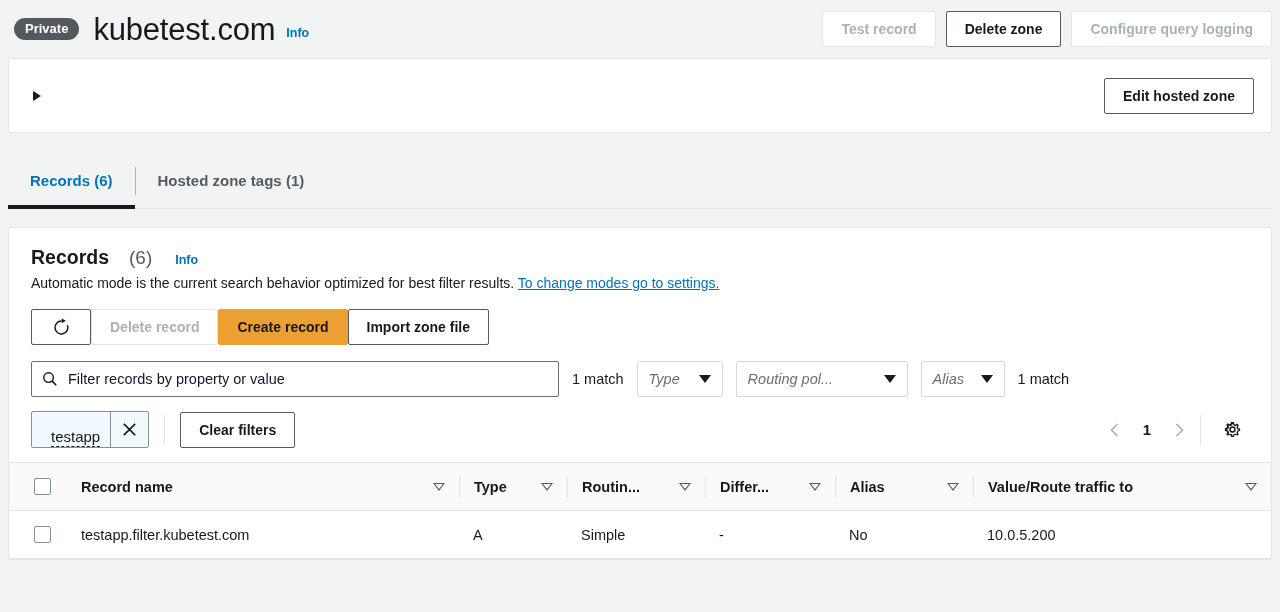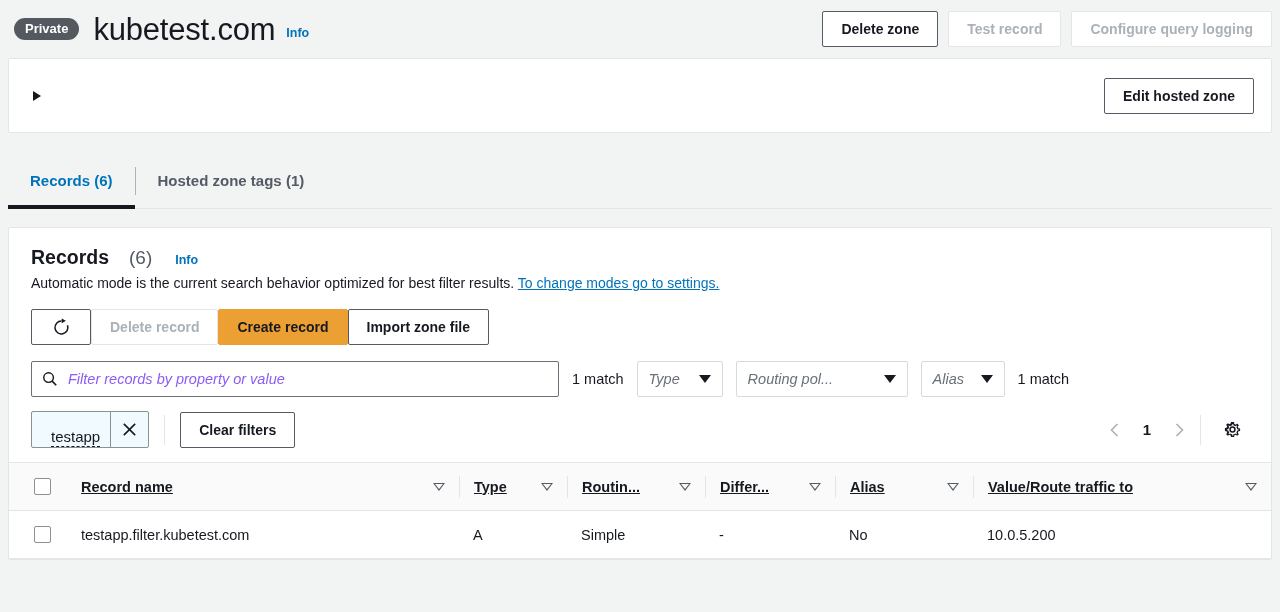--- a/index.html
+++ b/index.html
@@ -204,22 +204,21 @@
     border: 1px solid #687078;
     border-radius: 2px;
     background: #fff;
     display: flex;
     align-items: center;
     padding: 0 10px;
     gap: 10px;
   }
   .search-placeholder {
     font-size: 14.5px;
-    font-style: italic;
-    color: #8b5cf6;
+    color: #0f172a;
   }
   .match-text {
     font-size: 14.5px;
     color: #16191f;
     white-space: nowrap;
   }
   .select {
     height: 36px;
     border: 1px solid #d5dbdb;
     border-radius: 2px;
@@ -322,21 +321,20 @@
   thead th {
     border-top: 1px solid #e4e6e6;
     border-bottom: 1px solid #e4e6e6;
     height: 48px;
     font-size: 14.5px;
     font-weight: bold;
     color: #16191f;
     text-align: left;
     padding: 0;
     background: #fafafa;
-    text-decoration: underline;
   }
   .th-inner {
     display: flex;
     align-items: center;
     justify-content: space-between;
     padding: 0 14px;
     border-left: 1px solid #e4e6e6;
     height: 22px;
   }
   th:first-child .th-inner,
@@ -391,22 +389,22 @@
 </style>
 </head>
 <body>
 
 <div class="page-header">
   <span class="badge-private">Private</span>
   <span class="zone-title">kubetest.com</span>
   <a href="#" class="info-link">Info</a>
 
   <div class="header-actions">
+    <button class="btn disabled">Test record</button>
     <button class="btn">Delete zone</button>
-    <button class="btn disabled">Test record</button>
     <button class="btn disabled">Configure query logging</button>
   </div>
 </div>
 
 <div class="card details-card">
   <div class="expander">
     <span class="tri-right"></span>
   </div>
   <button class="btn">Edit hosted zone</button>
 </div>

